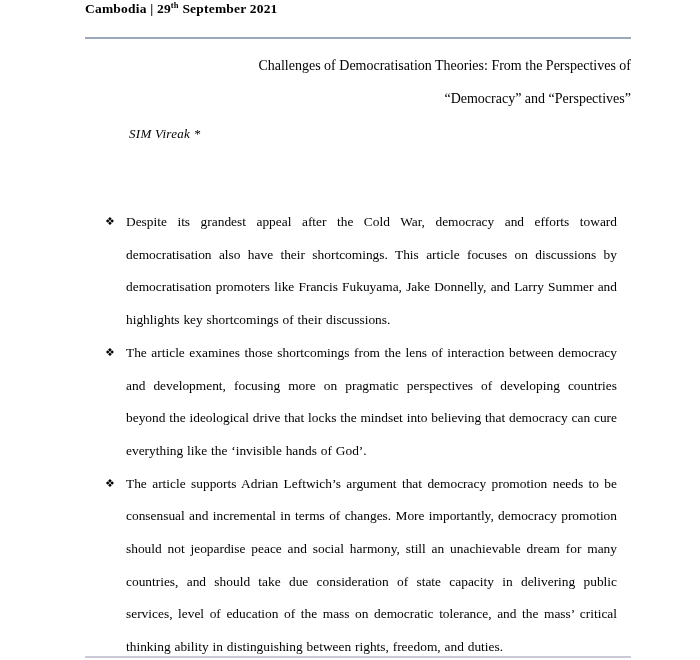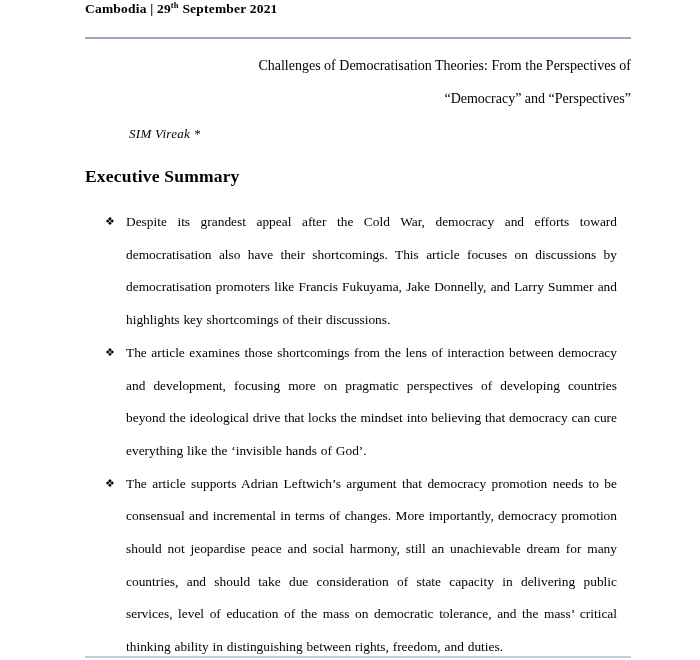--- a/index.html
+++ b/index.html
@@ -89,21 +89,20 @@
 
   <div class="rule rule-top" style="background: rgb(157, 167, 188);"></div>
 
   <h1 class="title">
     <span class="tline">Challenges of Democratisation Theories: From the Perspectives of</span>
     <span class="tline">“Democracy” and “Perspectives”</span>
   </h1>
 
   <div class="author">SIM Vireak *</div>
 
-  <h2 class="section-heading">Executive Summary</h2>
 
   <div class="bullet-list">
 
     <div class="bullet-item">
       <span class="bullet-marker">❖</span>
       <span>Despite its grandest appeal after the Cold War, democracy and efforts toward democratisation also have their shortcomings. This article focuses on discussions by democratisation promoters like Francis Fukuyama, Jake Donnelly, and Larry Summer and highlights key shortcomings of their discussions.</span>
     </div>
 
     <div class="bullet-item">
       <span class="bullet-marker">❖</span>

